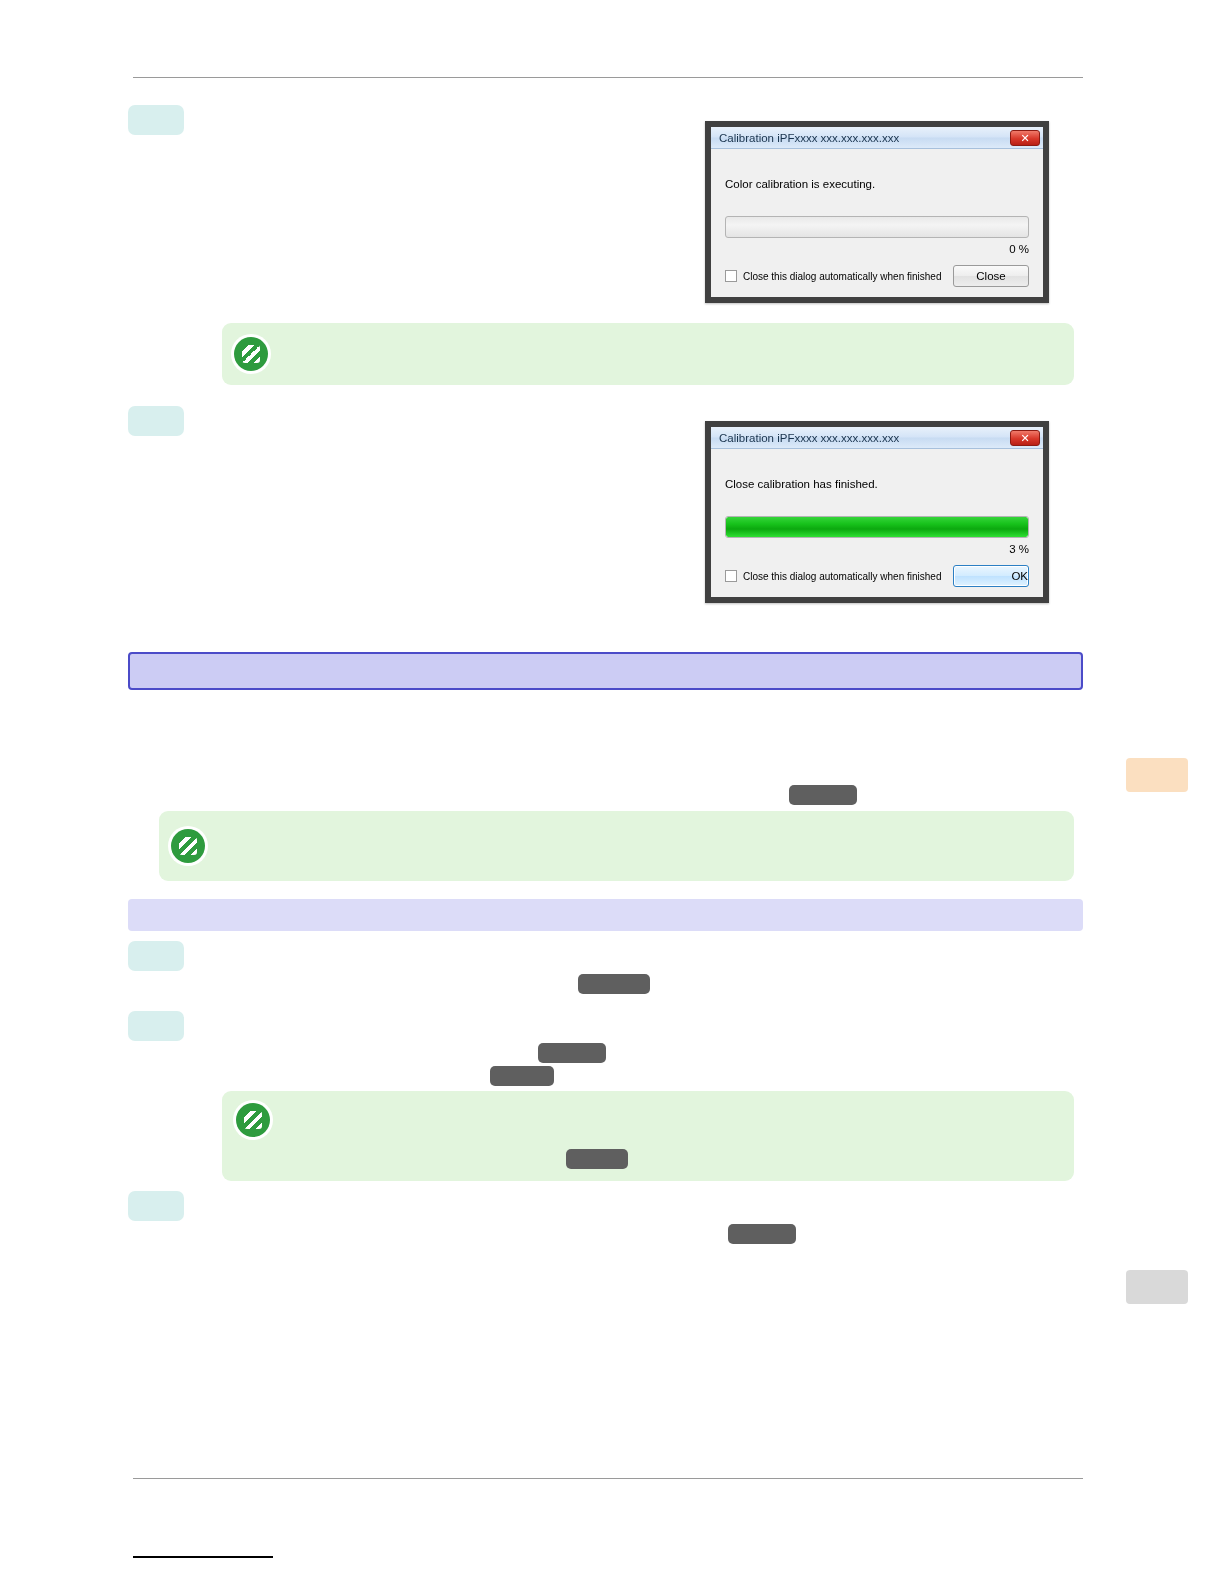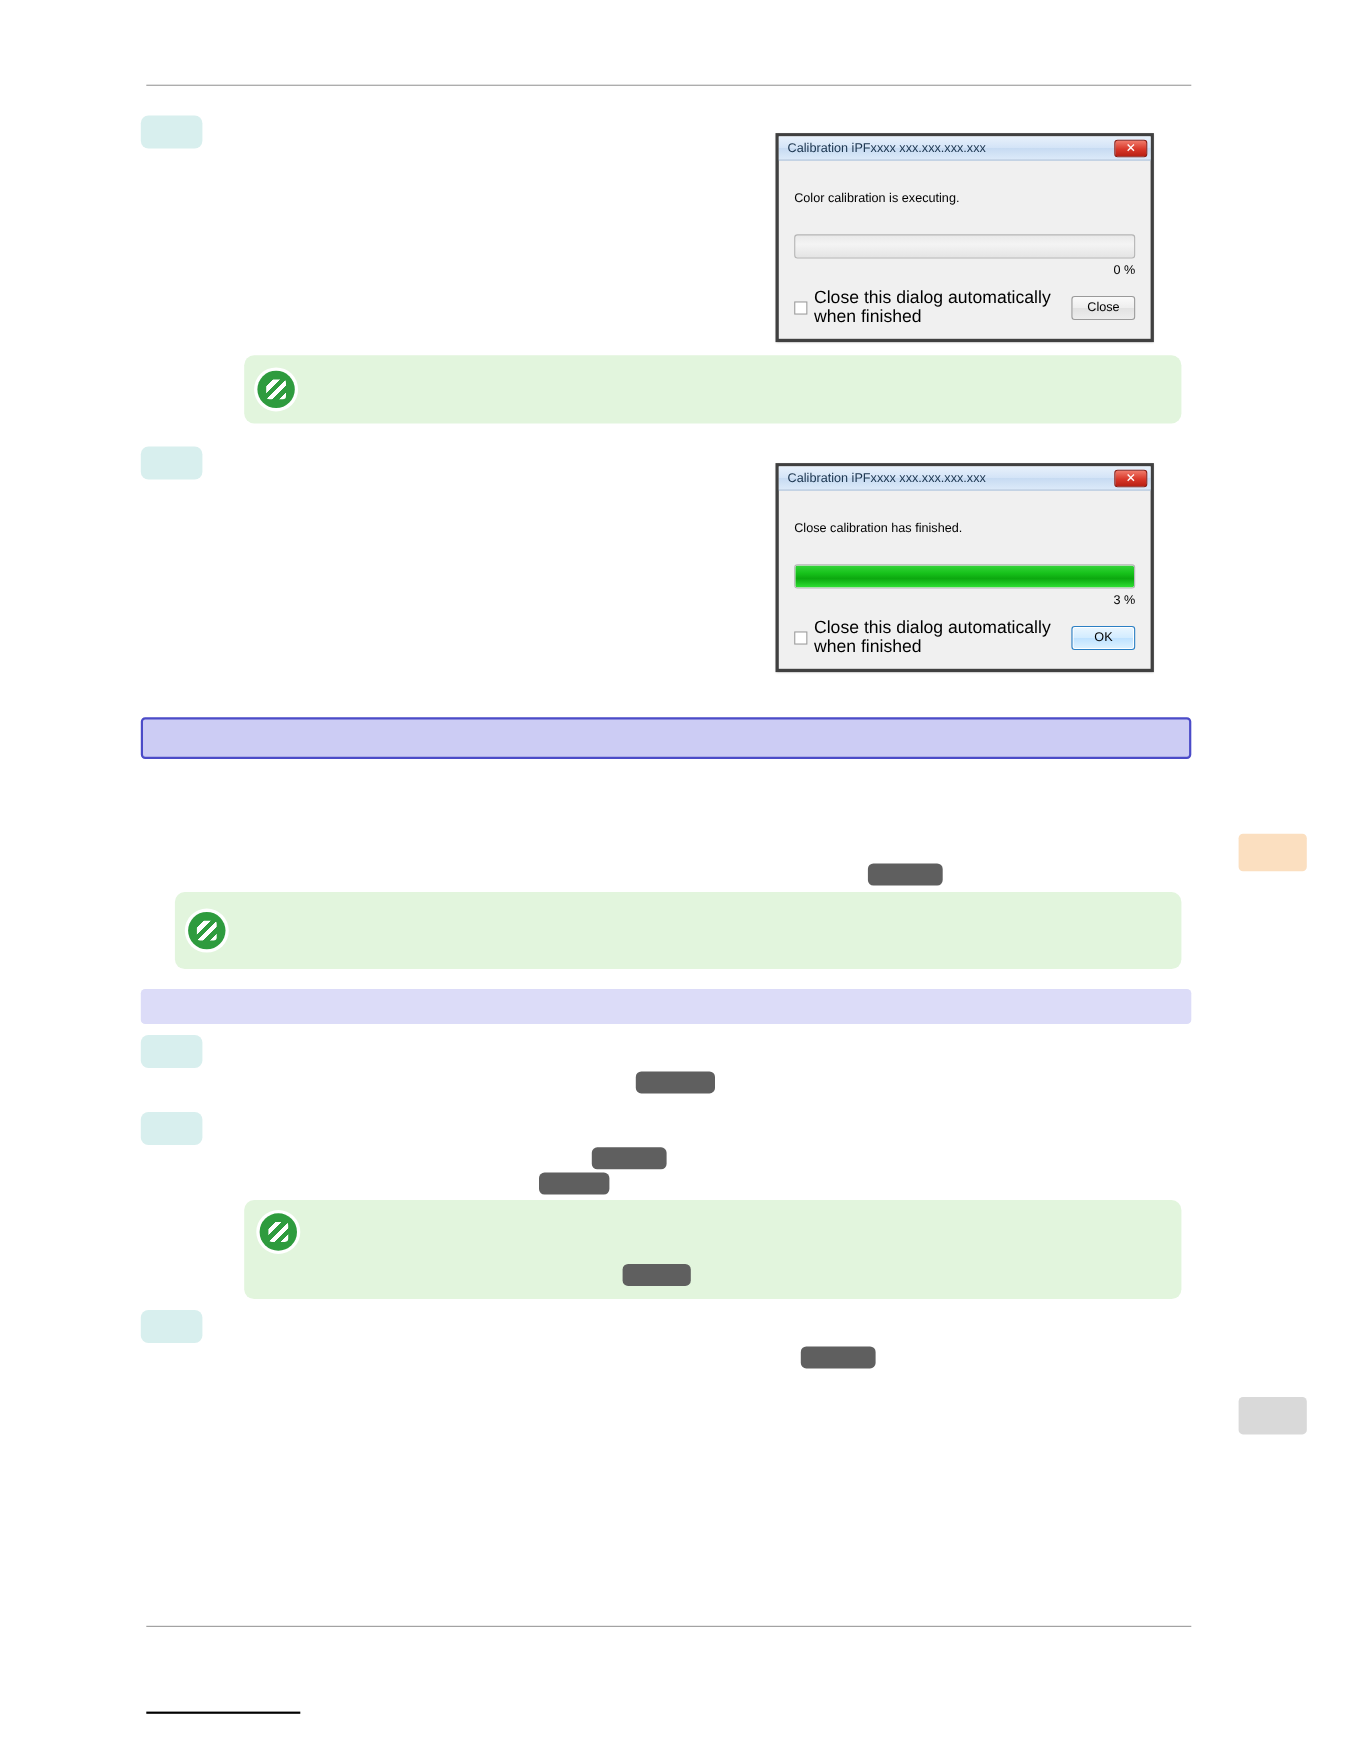--- a/index.html
+++ b/index.html
@@ -111,21 +111,21 @@
     height: 20px;
     background: #5f5f5f;
     border-radius: 5px;
   }
 
   
   .dialog {
     position: absolute;
     width: 344px;
     background: #f0f0f0;
-    border: 3px solid #404040;
+    border: 6px solid #404040;
     box-sizing: border-box;
     box-shadow: 0 1px 2px rgba(0,0,0,0.25);
   }
   .dlg-title {
     height: 22px;
     background: linear-gradient(to bottom, #e8f1fb 0%, #d4e4f7 48%, #c7dbf2 52%, #dceaf9 100%);
     border-bottom: 1px solid #a7c0dc;
     display: flex;
     align-items: center;
     padding: 0 3px 0 8px;
@@ -184,21 +184,21 @@
   }
   .dlg-footer {
     display: flex;
     align-items: center;
     justify-content: space-between;
   }
   .chk-wrap {
     display: flex;
     align-items: center;
     gap: 6px;
-    font-size: 16px;
+    font-size: 10px;
   }
   .chk-box {
     width: 12px;
     height: 12px;
     background: #fff;
     border: 1px solid #9a9a9a;
     box-sizing: border-box;
     flex: 0 0 auto;
   }
   .dlg-btn {
@@ -213,20 +213,21 @@
   .btn-cancel {
     background: linear-gradient(to bottom, #fafafa 0%, #eeeeee 48%, #e2e2e2 52%, #ededed 100%);
     border: 1px solid #9a9a9a;
     color: #000;
   }
   .btn-ok {
     background: linear-gradient(to bottom, #eaf6ff 0%, #d3ecff 48%, #bfe2ff 52%, #dff2ff 100%);
     border: 1px solid #2b7fc4;
     color: #000;
     box-shadow: inset 0 0 0 1px #ffffff;
+    text-align: right;
   }
 </style>
 </head>
 <body>
 
 <div class="rule top"></div>
 <div class="rule bottom"></div>
 <div class="footer-rule"></div>
 
 <div class="step-chip" style="left:128px; top:105px;"></div>

